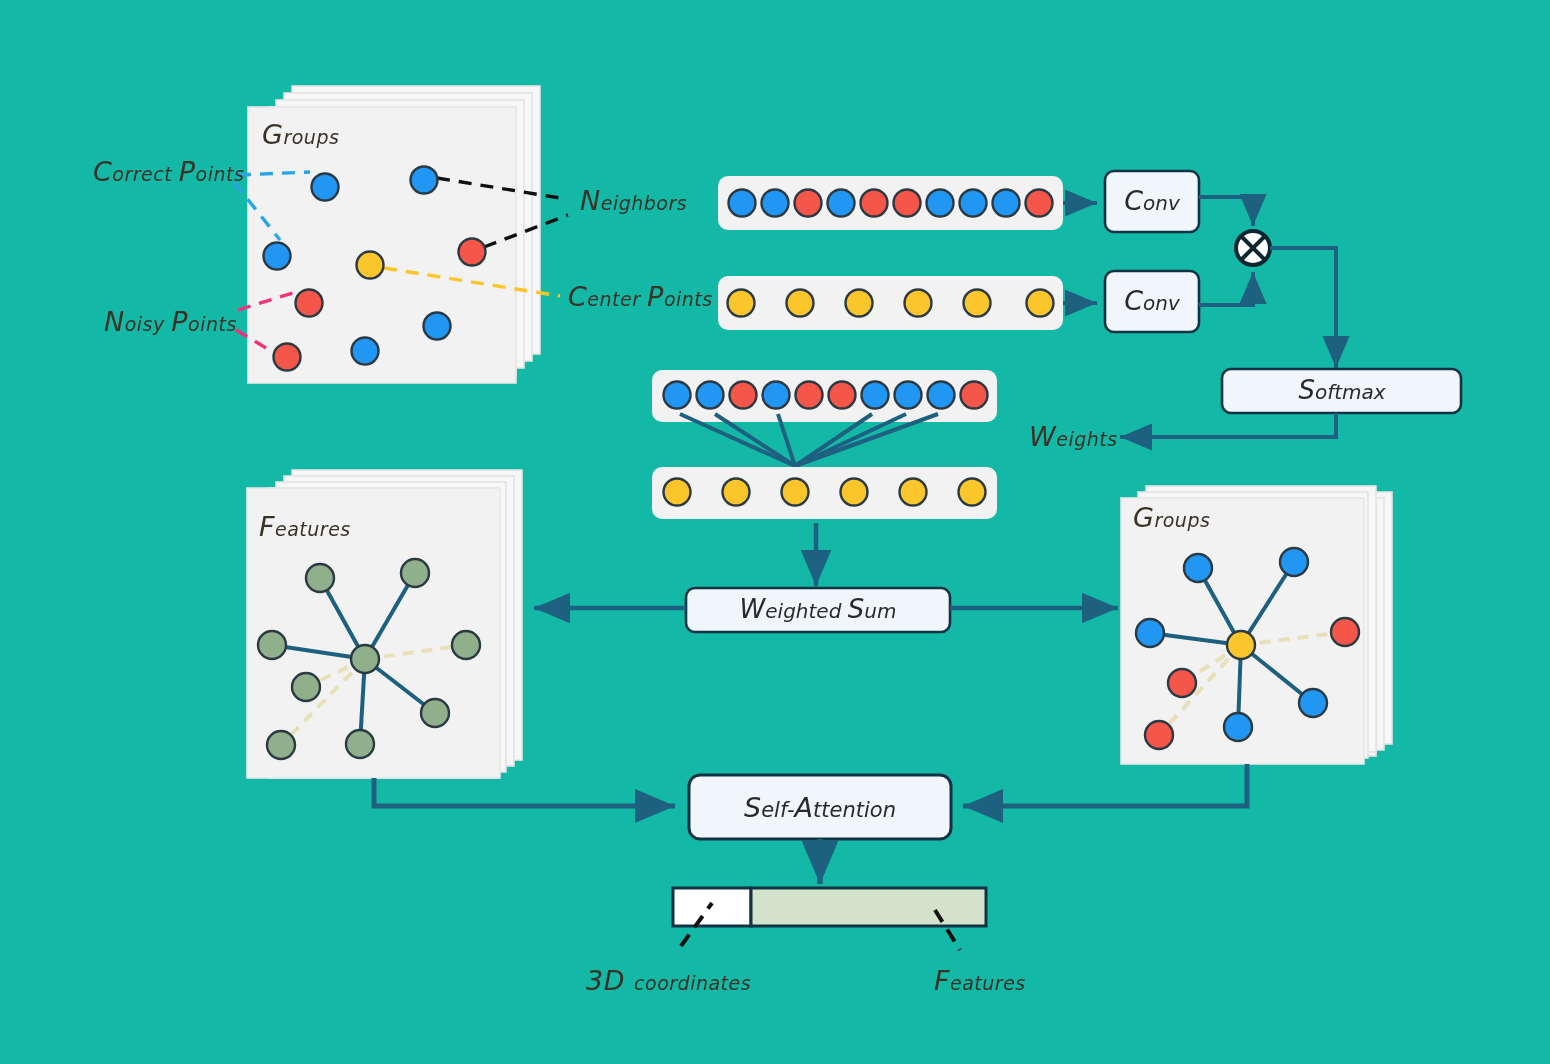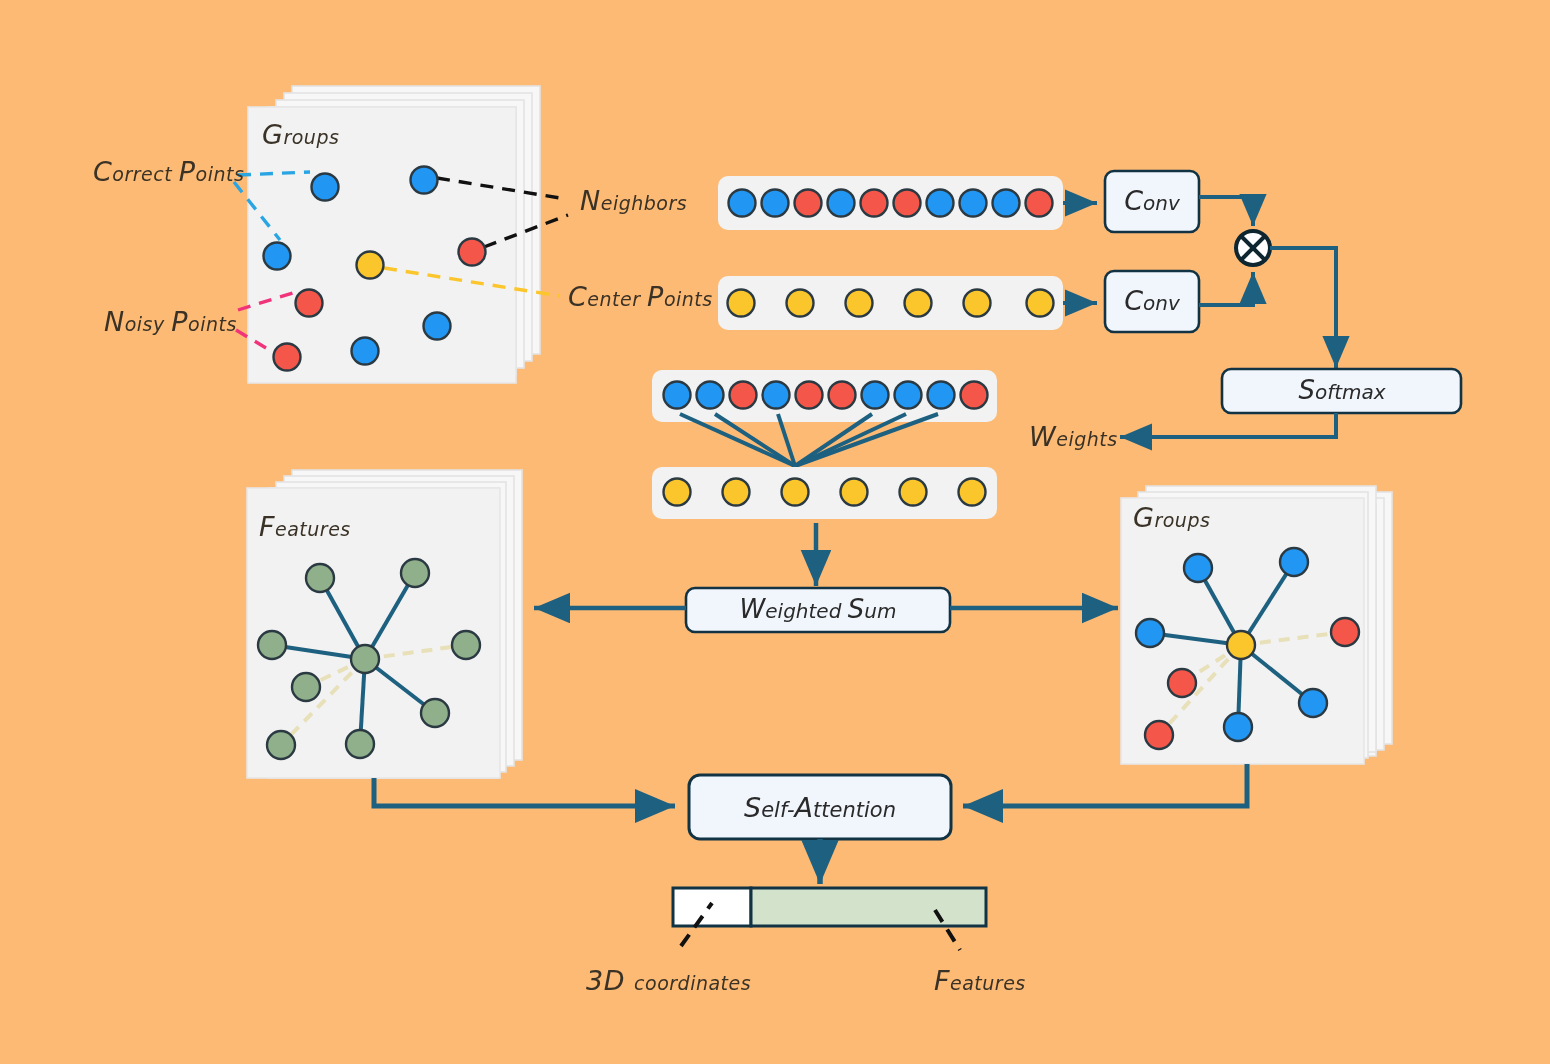--- a/index.html
+++ b/index.html
@@ -8,21 +8,21 @@
     padding: 0;
     background: #ffffff;
   }
   body {
     font-family: "DejaVu Sans", sans-serif;
   }
   #stage {
     position: relative;
     width: 1550px;
     height: 1064px;
-    background: #fdba74;
+    background: #14b8a6;
     overflow: hidden;
   }
   #svgroot {
     position: absolute;
     left: 0;
     top: 0;
     width: 1550px;
     height: 1064px;
   }
   .hand {

